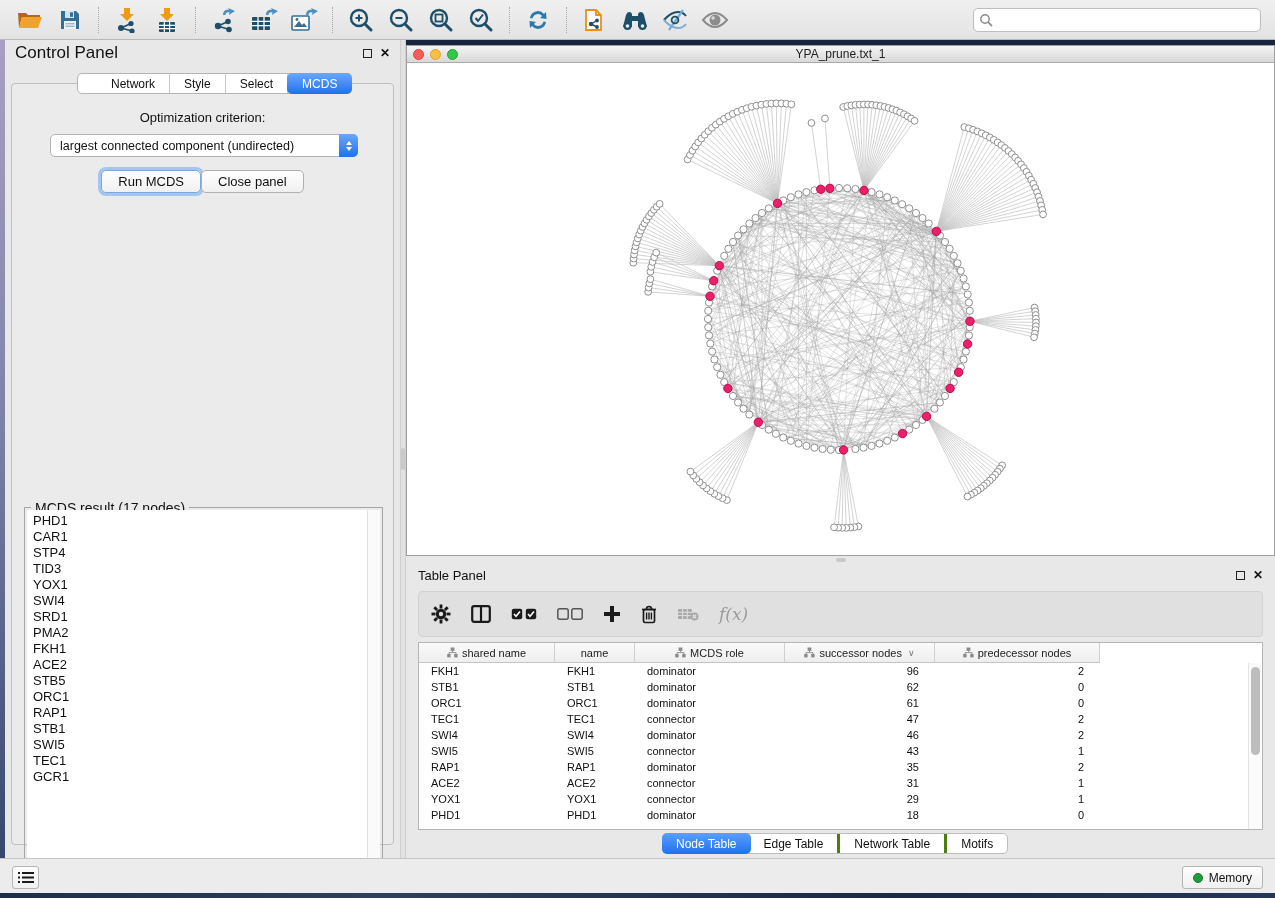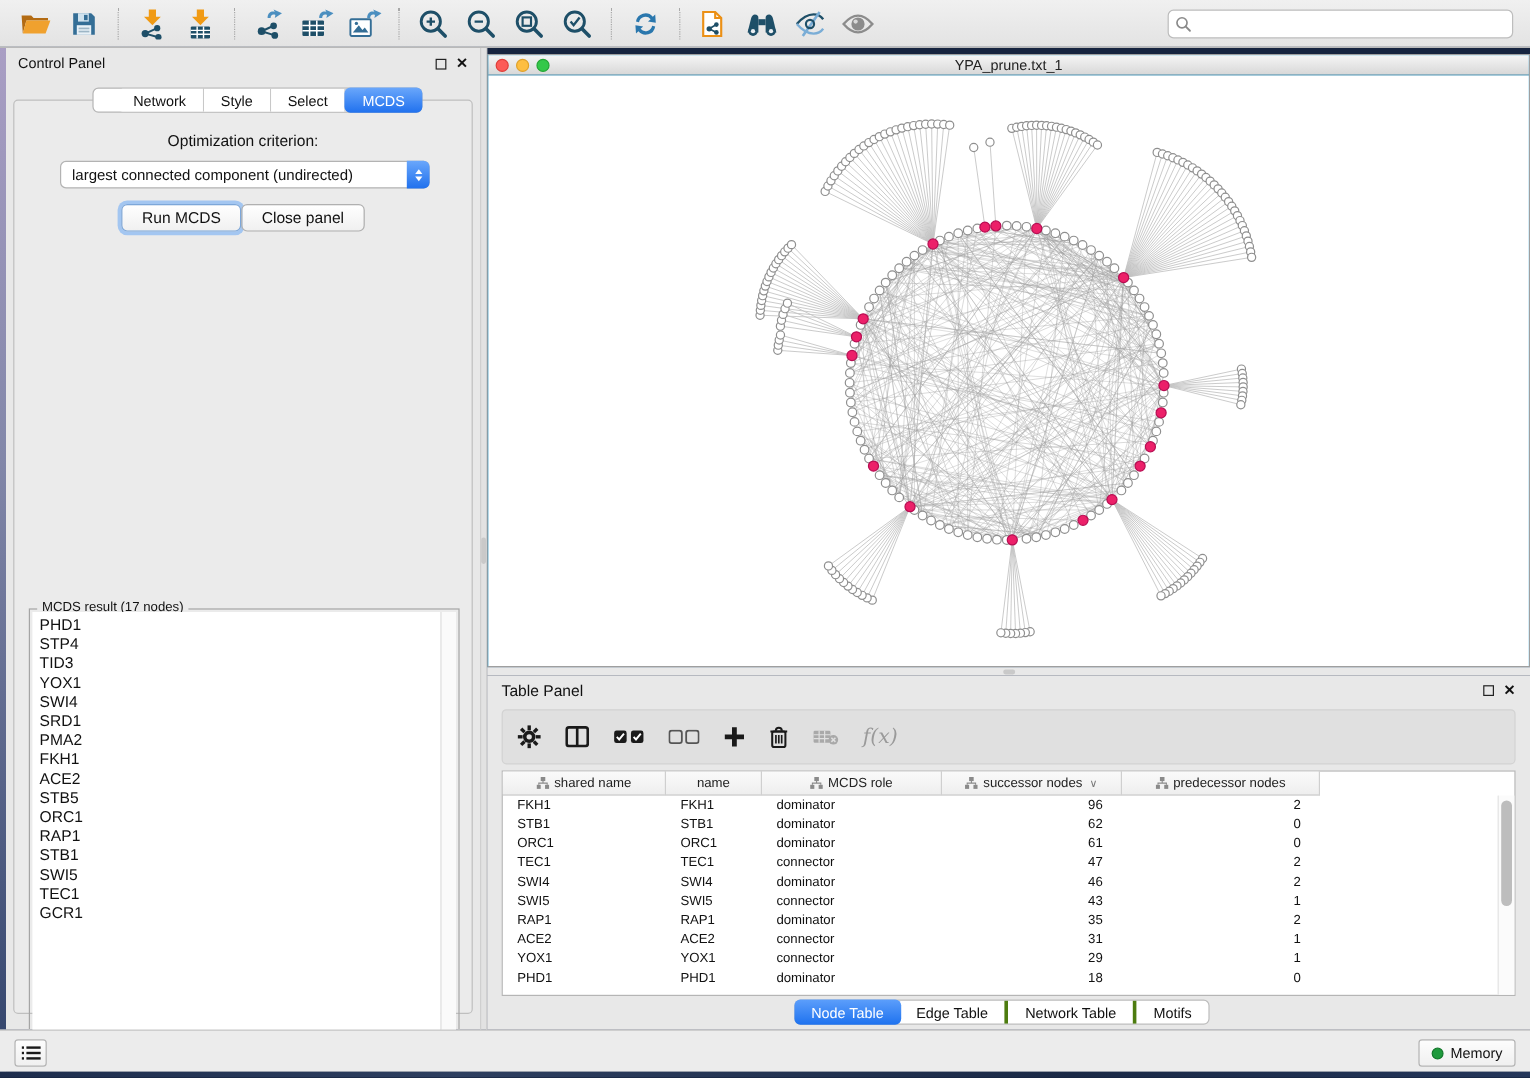--- a/index.html
+++ b/index.html
@@ -20,21 +20,21 @@
 
   
   .desk-left { position:absolute; left:0; top:40px; width:5px; height:853px;
     background:linear-gradient(#a99ec4,#8287a9 40%,#31436b); }
   .desk-bottom { position:absolute; left:0; top:893px; width:1275px; height:5px;
     background:linear-gradient(90deg,#1d2d4d,#2e3f60 30%,#1a2946 70%,#24365a); }
 
   
   .control-panel { position:absolute; left:5px; top:40px; width:395px; height:818px; background:#e8e8e8; }
   .cp-header { height:26px; display:flex; align-items:center; padding:0 10px; }
-  .cp-title { font-size:12px; color:#111; }
+  .cp-title { font-size:17px; color:#111; }
   .panel-btns { margin-left:auto; display:flex; align-items:center; gap:8px; }
   .float-box { width:9px; height:9px; border:1.5px solid #222; display:inline-block; }
   .close-x { font-size:12px; font-weight:bold; color:#111; line-height:1; }
   .cp-tabbar { position:absolute; left:72px; top:33px; height:21px; display:flex; background:#fff;
     border:1px solid #b5b5b5; border-radius:5px; overflow:visible; z-index:2; }
   .cp-tab { padding:0 14px; font-size:12px; color:#111; display:flex; align-items:center; border-right:1px solid #c8c8c8; background:#fff; }
   .cp-tab:first-child { border-radius:5px 0 0 5px;margin-left:19px; }
   .cp-tab:last-child { border-right:none; border-radius:0 5px 5px 0; }
   .cp-tab.active { background:linear-gradient(#6aa7fb,#2071ee); color:#fff; border-radius:5px; margin:-1px; padding:0 15px; border-right:none; }
   .cp-content { position:absolute; left:6px; top:43px; width:383px; height:762px;
@@ -45,21 +45,21 @@
   .combo-text { flex:1; font-size:12.5px; color:#111; padding-left:9px; white-space:nowrap; }
   .combo-step { width:19px; height:23px; margin:-1px; border-radius:0 5px 5px 0;
     background:linear-gradient(#6aa7fb,#2071ee); display:flex; flex-direction:column; align-items:center; justify-content:center; gap:2px; }
   .tri-up { width:0; height:0; border-left:3.5px solid transparent; border-right:3.5px solid transparent; border-bottom:4.5px solid #fff; }
   .tri-dn { width:0; height:0; border-left:3.5px solid transparent; border-right:3.5px solid transparent; border-top:4.5px solid #fff; }
   .btn-row { position:absolute; left:0; right:0; top:86px; display:flex; justify-content:center; }
   .mac-btn { height:23px; padding:0 16px; background:linear-gradient(#ffffff,#f0f0f0); border:1px solid #b0b0b0;
     border-radius:5px; font-size:13px; color:#111; display:flex; align-items:center; font-family:"Liberation Sans",sans-serif; }
   .mac-btn.focus { box-shadow:0 0 0 3px #a3c6f1; border-color:#7da7d9; }
   .group-box { position:absolute; left:12px; top:423px; width:359px; height:372px; border:1px solid #a5a5a5; }
-  .group-label { position:absolute; left:6px; top:-8px; background:#ebebeb; padding:0 4px; font-size:11px; color:#111; }
+  .group-label { position:absolute; left:6px; top:-8px; background:#ebebeb; padding:0 4px; font-size:14px; color:#111; }
   .mcds-list { position:absolute; inset:2px 15px 2px 2px; background:#fff; overflow:hidden; padding:3px 0 0 6px; }
   .mcds-scroll { position:absolute; top:2px; right:2px; bottom:2px; width:13px; background:#fafafa; border-left:1px solid #e0e0e0; }
   .mcds-item { font-size:13px; color:#111; line-height:16px; }
 
   
   .vsplit { position:absolute; left:400px; top:40px; width:6px; height:818px; background:#e2e2e2;
     border-left:1px solid #cfcfcf; border-right:1px solid #cfcfcf; }
   .vsplit-handle { position:absolute; left:0px; top:408px; width:4px; height:22px; background:#c9c9c9; border-radius:2px; }
 
   
@@ -291,20 +291,21 @@
           </span>
       </div>
       <div class="btn-row">
         <button class="mac-btn focus">Run MCDS</button>
         <button class="mac-btn">Close panel</button>
       </div>
       <div class="group-box">
         <span class="group-label">MCDS result (17 nodes)</span>
         <div class="mcds-list">
             <div class="mcds-item">PHD1</div>
+            <div class="mcds-item">CAR1</div>
             <div class="mcds-item">STP4</div>
             <div class="mcds-item">TID3</div>
             <div class="mcds-item">YOX1</div>
             <div class="mcds-item">SWI4</div>
             <div class="mcds-item">SRD1</div>
             <div class="mcds-item">PMA2</div>
             <div class="mcds-item">FKH1</div>
             <div class="mcds-item">ACE2</div>
             <div class="mcds-item">STB5</div>
             <div class="mcds-item">ORC1</div>

